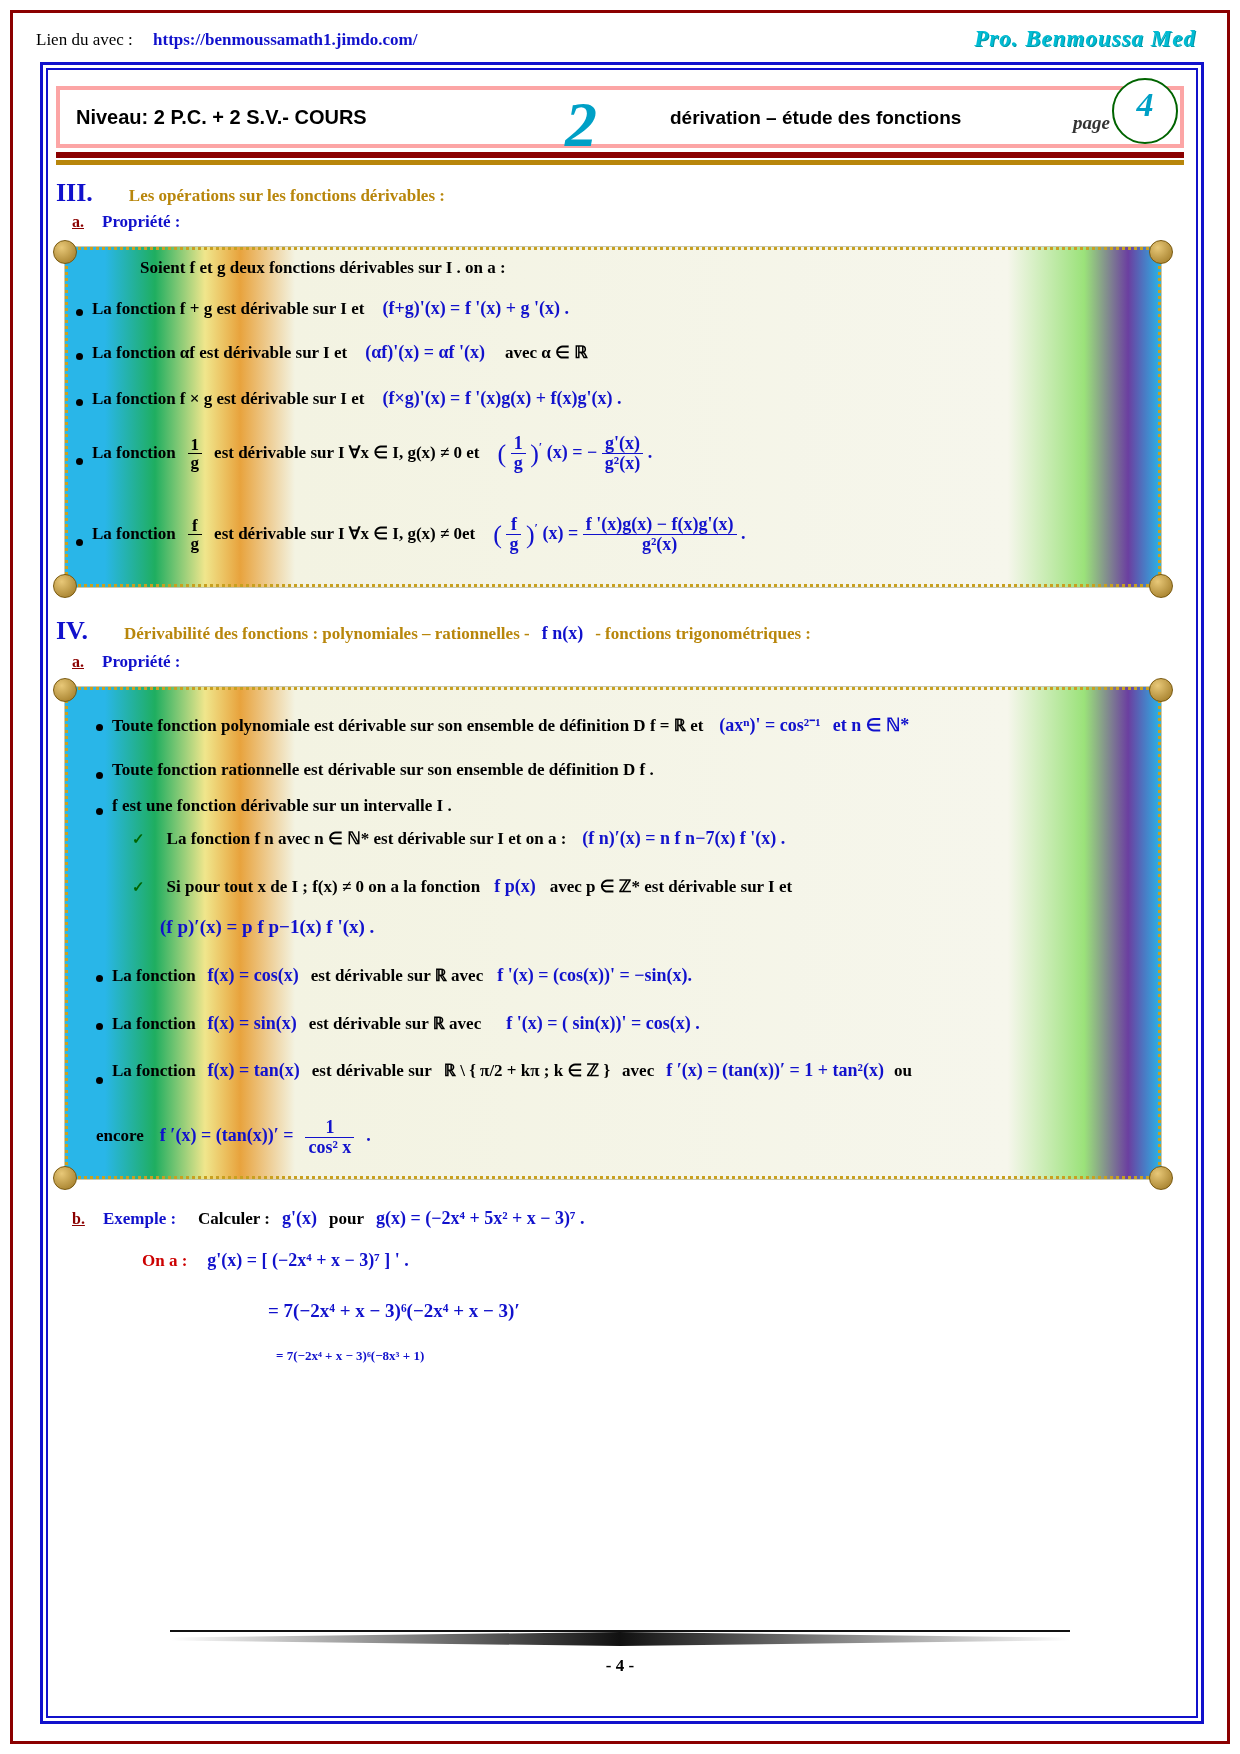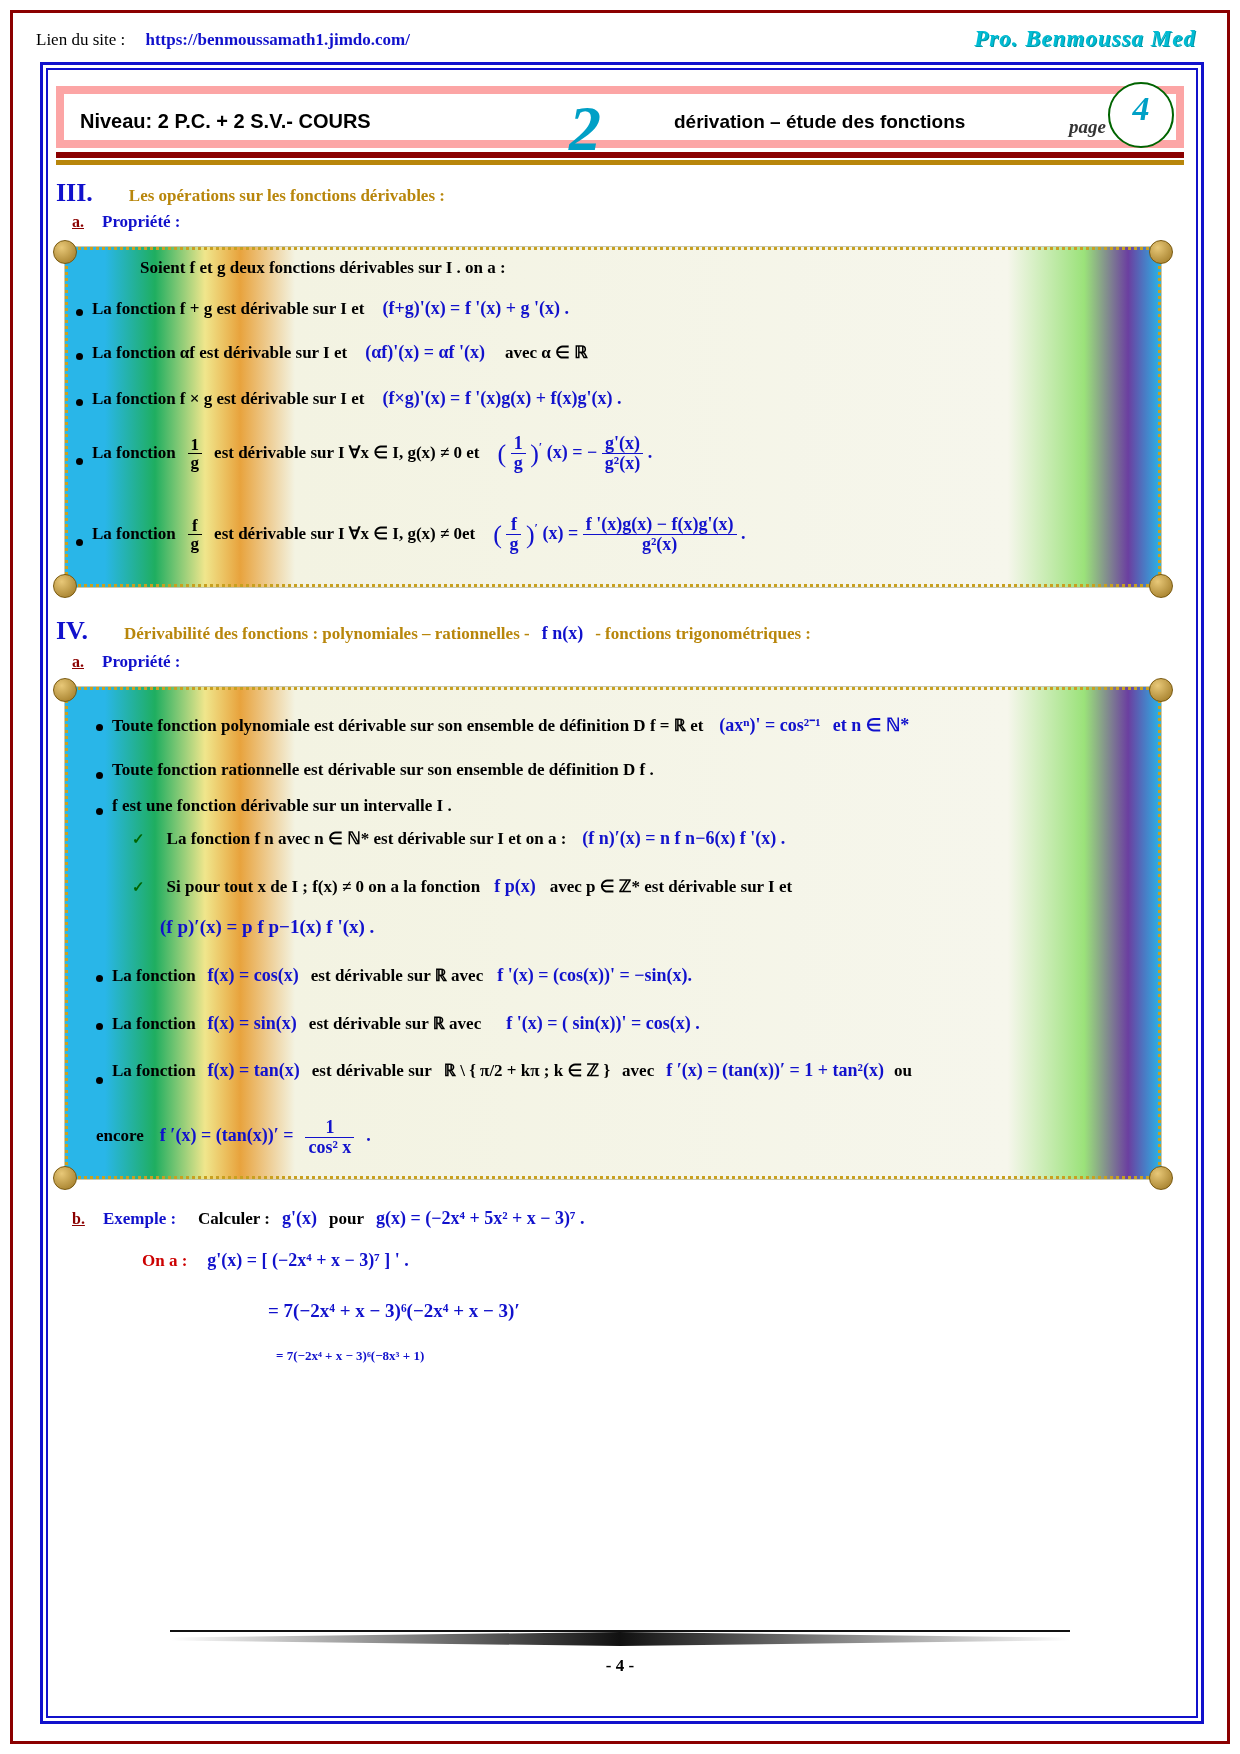--- a/index.html
+++ b/index.html
@@ -34,21 +34,21 @@
   .toplink .author{
     position:absolute;right:0;top:-4px;
     color:#00bcd4;font-style:italic;font-weight:bold;font-size:23px;
     font-family:"Liberation Serif",serif;
     text-shadow:1px 1px 0 #0097a7;
     letter-spacing:1px;
   }
   
   .titleband{
     position:absolute;left:56px;top:86px;width:1128px;height:62px;
-    border:8px solid #fca5a5;background:#ffffff;
+    border:4px solid #fca5a5;background:#ffffff;
     box-sizing:border-box;
   }
   .titleband .lvl{
     position:absolute;left:16px;top:16px;font-weight:bold;font-size:20px;
     font-family:"Liberation Sans",sans-serif;color:#000;
   }
   .titleband .subject{
     position:absolute;left:610px;top:17px;font-weight:bold;font-size:19px;
     font-family:"Liberation Sans",sans-serif;color:#000;
   }
@@ -145,21 +145,21 @@
   .row{position:absolute;white-space:nowrap;}
 </style>
 </head>
 <body>
 
 <div class="page-border-outer"></div>
 <div class="page-border-inner"></div>
 <div class="page-border-inner2"></div>
 
 <div class="toplink">
-  <span class="lbl">Lien du site :</span>
+  <span class="lbl">Lien du avec :</span>
   <span class="url">https://benmoussamath1.jimdo.com/</span>
   <span class="author">Pro. Benmoussa Med</span>
 </div>
 
 <div class="titleband">
   <span class="lvl">Niveau: 2 P.C. + 2 S.V.- COURS</span>
   <span class="bignum">2</span>
   <span class="subject">dérivation – étude des fonctions</span>
   <span class="pagelabel">page</span>
   <span class="pagecircle">
@@ -283,21 +283,21 @@
 
 <div class="bullet" style="left:96px;top:772px;"></div>
 <div class="row body-txt" style="left:112px;top:760px;">Toute fonction rationnelle est dérivable sur son ensemble de définition  D f .</div>
 
 <div class="bullet" style="left:96px;top:808px;"></div>
 <div class="row body-txt" style="left:112px;top:796px;">f  est une fonction dérivable sur un intervalle I .</div>
 
 <div class="row" style="left:132px;top:828px;">
   <span class="check">✓</span>
   <span class="body-txt" style="margin-left:18px;">La fonction f n  avec n ∈ ℕ*  est dérivable sur  I  et on a :</span>
-  <span class="math" style="margin-left:12px;">(f n)′(x) = n f n−6(x) f '(x) .</span>
+  <span class="math" style="margin-left:12px;">(f n)′(x) = n f n−7(x) f '(x) .</span>
 </div>
 
 <div class="row" style="left:132px;top:876px;">
   <span class="check">✓</span>
   <span class="body-txt" style="margin-left:18px;">Si  pour tout  x de  I  ;  f(x) ≠ 0  on a la fonction</span>
   <span class="math" style="margin-left:10px;">f p(x)</span>
   <span class="body-txt" style="margin-left:10px;">avec p ∈ ℤ*  est dérivable sur I et</span>
 </div>
 <div class="row math" style="left:160px;top:916px;font-size:19px;">(f p)′(x) = p f p−1(x) f '(x) .</div>
 

